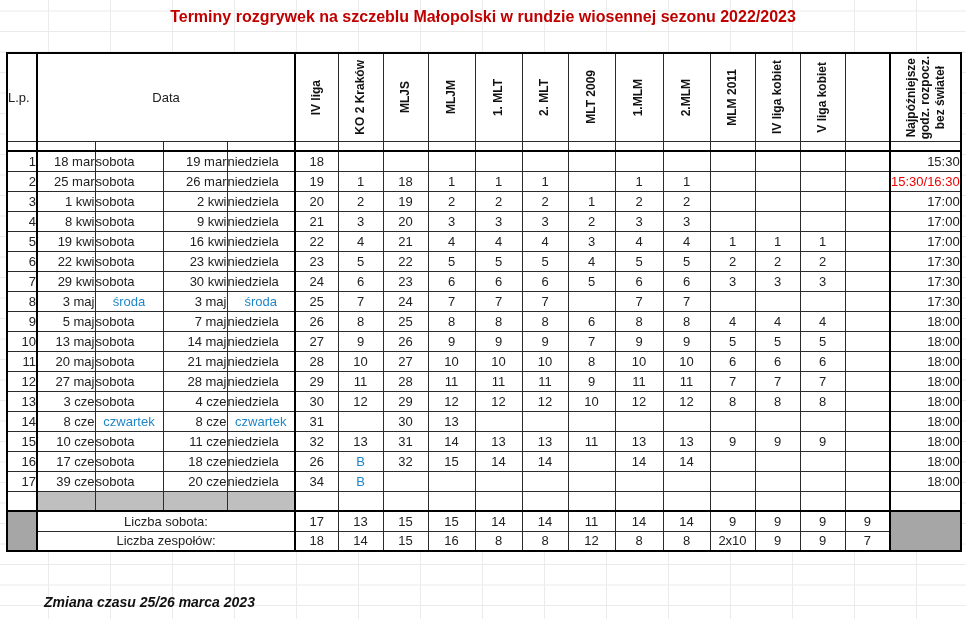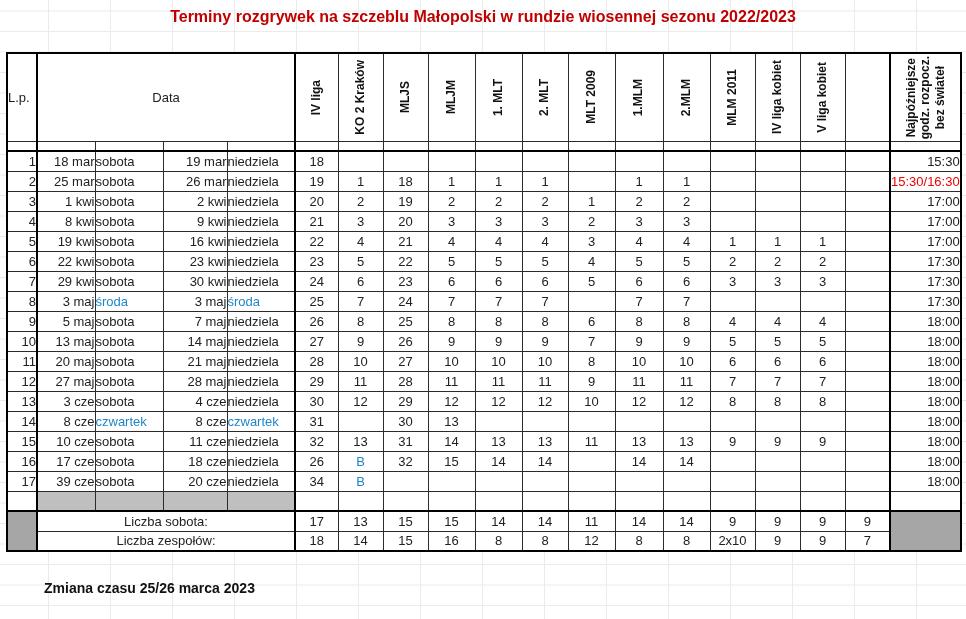--- a/index.html
+++ b/index.html
@@ -34,34 +34,34 @@
   tr.drow{height:20px;}
   tr.frow{height:20px;}
   .bl2{border-left:2px solid #000 !important;}
   .bt2{border-top:2px solid #000 !important;}
   .bb2{border-bottom:2px solid #000 !important;}
   .b{font-weight:bold;color:#111;}
   .lpH{text-align:left;padding-left:4px;}
   .ctr{text-align:center;}
   .rt{text-align:right;padding-right:4px;}
   .lt{text-align:left;padding-left:4px;}
-  .blue{color:var(--c-blue,#1F86C8) !important;font-weight:bold;}
+  .blue{color:var(--c-blue,#1F86C8) !important;font-weight:bold;text-align:center;}
   .redtime{color:var(--c-redtime,#EE0000) !important;font-weight:bold;font-size:10.5px;}
   .gray{background:var(--c-gray,#BFBFBF) !important;}
   .gray2{background:var(--c-gray2,#A6A6A6) !important;}
   th.rot{position:relative;}
   .vtext{
     writing-mode:vertical-rl;transform:rotate(180deg);
     margin:0 auto;font-weight:bold;font-size:12px;color:#111;
     white-space:nowrap;line-height:1.15;max-height:84px;
   }
   .vtext div{line-height:1.2;}
   .note{
-    position:absolute;top:580px;left:44px;
-    font-size:14px;font-weight:bold;color:#111;
+    position:absolute;top:594px;left:44px;
+    font-size:14px;font-weight:bold;color:#111;font-style:italic;
   }
 </style>
 </head>
 <body>
 
 <div class="title">Terminy rozgrywek na szczeblu Małopolski w rundzie wiosennej sezonu 2022/2023</div>
 
 <table class="grid">
   <colgroup id="cols">
       <col style="width: 30px;">

